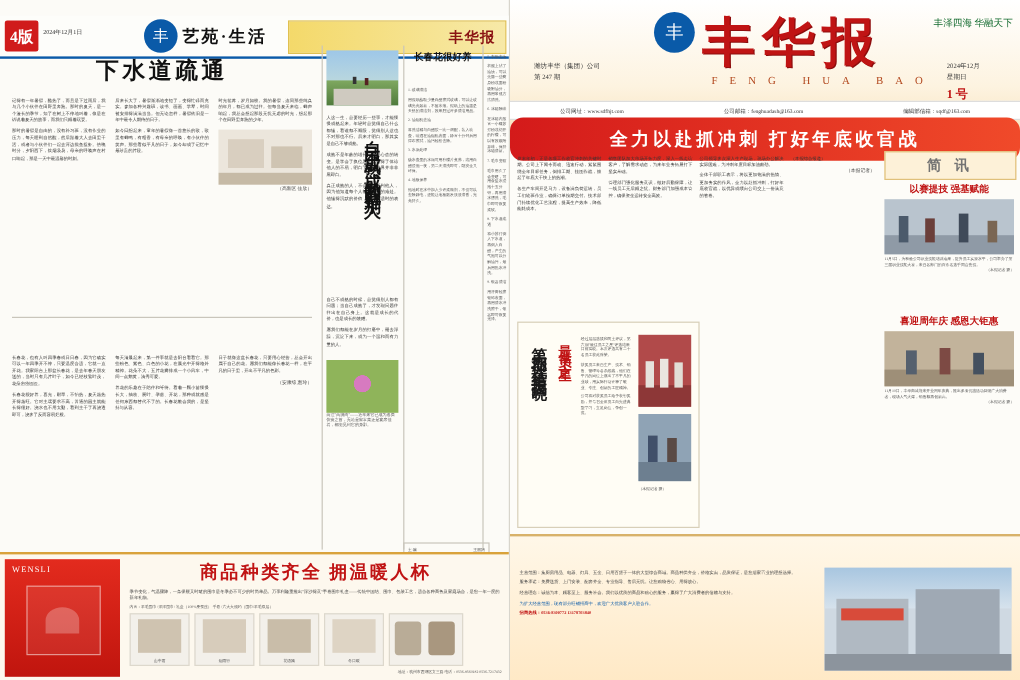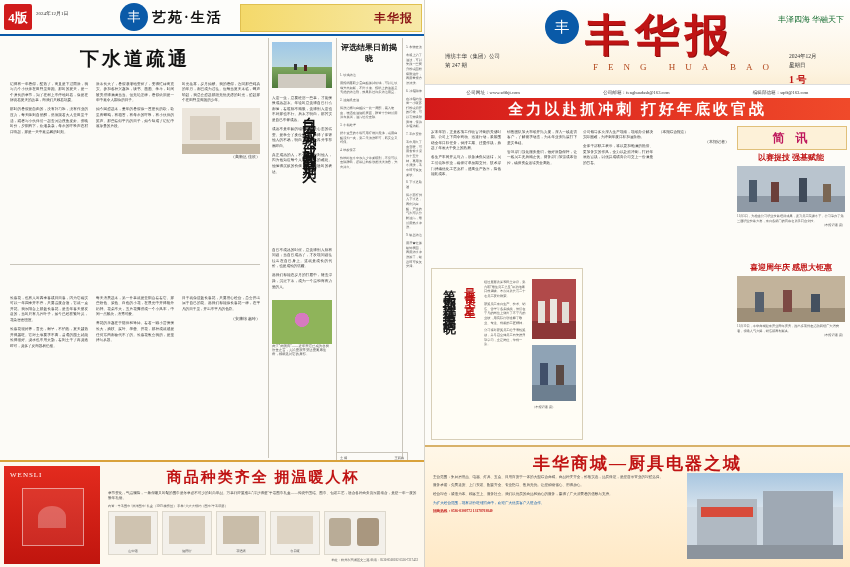--- a/index.html
+++ b/index.html
@@ -1,21 +1,21 @@
 <!DOCTYPE html>
 <html><head>
 <meta charset="utf-8">
 <style>
   html,body{margin:0;padding:0;}
   body{width:850px;height:567px;background:#ffffff;font-family:"Liberation Serif",serif;overflow:hidden;}
   .page{position:relative;width:850px;height:567px;background:#e9e9e4;}
   .sheet{position:absolute;background:#fffdf8;}
   
   .left{left:0;top:0;width:424px;height:567px;background:#fcfbf7;border-right:1px solid #d8d5cc;}
-  .l-masthead{position:relative;height:34px;background:#fdfdfa;border-bottom:2px solid #0a5aa8;}
+  .l-masthead{position:relative;height:34px;background:#fdfdfa;border-bottom:2px solid #0a5aa8;margin-top:13px;}
   .pagebadge{position:absolute;left:4px;top:4px;width:28px;height:26px;background:#d01b1b;color:#fff;font-size:13px;font-weight:bold;display:flex;align-items:center;justify-content:center;border-radius:2px;line-height:1;}
   .l-date{position:absolute;left:36px;top:10px;font-size:5px;color:#333;}
   .l-logo{position:absolute;left:120px;top:3px;width:28px;height:28px;background:#0a5aa8;border-radius:50%;color:#fff;font-size:13px;display:flex;align-items:center;justify-content:center;}
   .l-secname{position:absolute;left:152px;top:9px;font-size:14px;font-weight:bold;letter-spacing:2px;color:#111;}
   .l-banner{position:absolute;left:240px;top:4px;width:180px;height:26px;background:linear-gradient(90deg,#f4d96a,#f7e9a8);border:1px solid #e0c050;}
   .l-banner span{position:absolute;right:8px;top:5px;font-size:12px;font-weight:bold;color:#8a1414;letter-spacing:1px;}
   .headline{font-size:19px;font-weight:bold;text-align:center;letter-spacing:3px;color:#111;}
   .sub-headline{font-size:14px;font-weight:bold;text-align:center;letter-spacing:2px;color:#111;}
   .txt{font-size:3.6px;line-height:1.55;color:#333;text-align:justify;}
   .byline{font-size:4px;text-align:right;color:#444;}
@@ -26,21 +26,21 @@
   
   .right{left:425px;top:0;width:425px;height:567px;background:#fdfcf8;}
   .r-top{position:relative;height:120px;background:linear-gradient(180deg,#ffffff 0%,#fdf3e0 60%,#f6e0b8 100%);}
   .r-logo{position:absolute;left:120px;top:10px;width:34px;height:34px;background:#0a5aa8;border-radius:50%;color:#fff;display:flex;align-items:center;justify-content:center;font-size:15px;}
   .r-title{position:absolute;left:160px;top:6px;font-size:44px;font-weight:bold;color:#c01414;letter-spacing:6px;font-family:"Liberation Serif",serif;text-shadow:1px 1px 0 #8d0d0d;}
   .r-pinyin{position:absolute;left:168px;top:62px;font-size:9px;letter-spacing:10px;color:#b2481e;}
   .r-slogan{position:absolute;right:6px;top:14px;font-size:8px;color:#146b2f;line-height:1.5;text-align:center;}
   .r-org{position:absolute;left:20px;top:52px;font-size:5.5px;color:#333;line-height:1.6;}
   .r-issue{position:absolute;right:6px;top:52px;font-size:5.5px;color:#333;line-height:1.7;text-align:left;}
   .r-bar{position:absolute;left:0;right:0;top:84px;height:14px;background:#fff;border-top:1px solid #ddd;border-bottom:1px solid #ddd;display:flex;align-items:center;justify-content:space-around;font-size:4.6px;color:#333;}
-  .r-redbar{position:absolute;left:0;right:0;top:98px;height:22px;background:linear-gradient(90deg,#d41a1a,#f04a2a);display:flex;align-items:center;justify-content:center;}
+  .r-redbar{position:absolute;left:0;right:0;top:98px;height:36px;background:linear-gradient(90deg,#d41a1a,#f04a2a);display:flex;align-items:center;justify-content:center;border-radius:11px;}
   .r-redbar span{color:#fff;font-size:15px;font-weight:bold;letter-spacing:3px;}
   .box{position:absolute;}
   .news-photo{background:#b9c4ce;position:relative;overflow:hidden;}
   .jianxun{position:absolute;background:#fff;border:1px solid #e3ddcf;}
   .ad-red{background:linear-gradient(180deg,#e32b1e,#c0150e);color:#fff;}
   .bottom-ad{position:absolute;left:0;bottom:0;width:425px;height:120px;background:linear-gradient(180deg,#fff7e8,#ffe9c6);border-top:2px solid #d8b26a;}
   .ad-title{font-size:17px;font-weight:bold;color:#c01414;letter-spacing:2px;text-align:center;}
   .small{font-size:3.6px;color:#444;line-height:1.5;}
   .tiny{font-size:3.2px;color:#555;line-height:1.45;}
   .sky{background:linear-gradient(180deg,#9ec7e8,#cfe3d6);}
@@ -126,21 +126,21 @@
     <div class="box" style="left:272px;top:244px;width:60px;">
       <p class="txt">自己不成熟的时候，总觉得别人都有问题；当自己成熟了，才发现问题往往出在自己身上。这就是成长的代价，也是成长的馈赠。</p>
       <p class="txt">愿我们都能在岁月的打磨中，褪去浮躁，沉淀下来，成为一个温和而有力量的人。</p>
     </div>
     <div class="box" style="left:272px;top:300px;width:60px;">
       <div class="photo flower" style="width:60px;height:44px;"></div>
       <div class="cap">两江"两测肉"——近年来它已成为各类饮食之首，无论是家常菜还是宴席佳肴，都能见到它的身影。</div>
     </div>
 
     <div class="box" style="left:340px;top:42px;width:58px;">
-      <div style="font-size:8px;font-weight:bold;text-align:center;line-height:1.4;color:#111;">评选结果日前揭晓</div>
+      <div style="font-size:8px;font-weight:bold;text-align:center;line-height:1.4;color:#111;">长春花很好养</div>
     </div>
     <div class="box" style="left:340px;top:70px;width:58px;">
       <p class="tiny">1. 玻璃清洁</p>
       <p class="tiny">用报纸蘸取少量白醋擦拭玻璃，可以让玻璃光亮如新，不留水痕。报纸上的油墨是天然的清洁剂，效果胜过许多清洁用品。</p>
       <p class="tiny">2. 油烟机去油</p>
       <p class="tiny">将洗洁精与白醋按一比一调配，装入喷壶，喷洒在油烟机表面，静置十分钟后用湿布擦拭，油污轻松去除。</p>
       <p class="tiny">3. 水垢处理</p>
       <p class="tiny">烧水壶里的水垢可用柠檬片煮沸，或用白醋浸泡一夜，第二天清洗即可，既安全又环保。</p>
       <p class="tiny">4. 地板保养</p>
       <p class="tiny">拖地时在水中加入少许柔顺剂，不仅可以去除静电，还能让地板散发淡淡清香，光亮持久。</p>
@@ -256,21 +256,21 @@
     <div class="box" style="left:158px;top:126px;width:70px;">
       <p class="txt">公司领导多次深入生产现场，现场办公解决实际困难，为冲刺年度目标加油鼓劲。</p>
       <p class="txt">全体干部职工表示，将以更加饱满的热情、更加务实的作风，全力以赴抓冲刺，打好年底收官战，以优异成绩向公司交上一份满意的答卷。</p>
     </div>
     <div class="box" style="left:234px;top:126px;width:70px;">
       <p class="txt">（本报综合报道）</p>
       <div class="byline">（本报记者）</div>
     </div>
 
     <div class="jianxun" style="left:312px;top:126px;width:108px;height:22px;display:flex;align-items:center;justify-content:center;background:#fdf1d8;border-color:#e0c07a;">
-      <span style="font-size:12px;font-weight:bold;color:#be185d;letter-spacing:4px;">简 讯</span>
+      <span style="font-size:12px;font-weight:bold;color:#737373;letter-spacing:4px;">简 讯</span>
     </div>
 
     <div class="box" style="left:312px;top:262px;width:108px;">
       <div style="font-size:8px;font-weight:bold;color:#c01414;text-align:center;">喜迎周年庆   感恩大钜惠</div>
       <div class="news-photo" style="width:108px;height:46px;margin-top:3px;background:#c2b39b;">
         <div style="position:absolute;left:0;bottom:0;width:100%;height:14px;background:#9e8f78;"></div>
         <div style="position:absolute;left:18px;top:16px;width:9px;height:20px;background:#55606e;"></div>
         <div style="position:absolute;left:46px;top:14px;width:9px;height:22px;background:#7d4a44;"></div>
         <div style="position:absolute;left:74px;top:18px;width:9px;height:18px;background:#44505f;"></div>
       </div>
@@ -311,21 +311,20 @@
       </div>
       <div class="news-photo" style="position:absolute;left:100px;top:76px;width:44px;height:56px;background:#8fa3b5;">
         <div style="position:absolute;left:0;bottom:0;width:100%;height:16px;background:#6d7f90;"></div>
         <div style="position:absolute;left:8px;top:18px;width:8px;height:22px;background:#41506a;"></div>
         <div style="position:absolute;left:24px;top:20px;width:8px;height:20px;background:#5a4a45;"></div>
       </div>
       <div class="tiny" style="position:absolute;left:100px;top:136px;">（本报记者 摄）</div>
     </div>
 
     <div class="bottom-ad">
-      <div class="ad-title" style="padding-top:5px;">丰华商城—厨具电器之城</div>
       <div style="position:absolute;left:8px;top:28px;width:248px;">
         <p class="small" style="margin:0 0 3px;">主营范围：集厨房用品、电器、灯具、五金、日用百货于一体的大型综合商城。商品种类齐全，价格实惠，品质保证，是您居家置业的理想选择。</p>
         <p class="small" style="margin:0 0 3px;">服务承诺：免费送货、上门安装、配套齐全、专业指导、售后无忧。让您购物省心、用得放心。</p>
         <p class="small" style="margin:0 0 3px;">经营理念：诚信为本、顾客至上、服务社会。我们以优质的商品和贴心的服务，赢得了广大消费者的信赖与支持。</p>
         <p class="small" style="margin:4px 0 0;color:#0a5aa8;">为扩大经营范围，现有部分旺铺招商中，欢迎广大优质客户入驻合作。</p>
         <p class="small" style="margin:2px 0 0;color:#c01414;font-weight:bold;">招商热线：0536-8300772   13178703840</p>
       </div>
       <div style="position:absolute;left:262px;top:26px;width:156px;height:86px;background:#cfd9e2;overflow:hidden;">
         <div style="position:absolute;left:0;top:0;width:100%;height:40%;background:linear-gradient(180deg,#a8c6e0,#d6e2ec);"></div>
         <div style="position:absolute;left:10px;top:26px;width:60px;height:50px;background:#b0b9c2;"></div>

